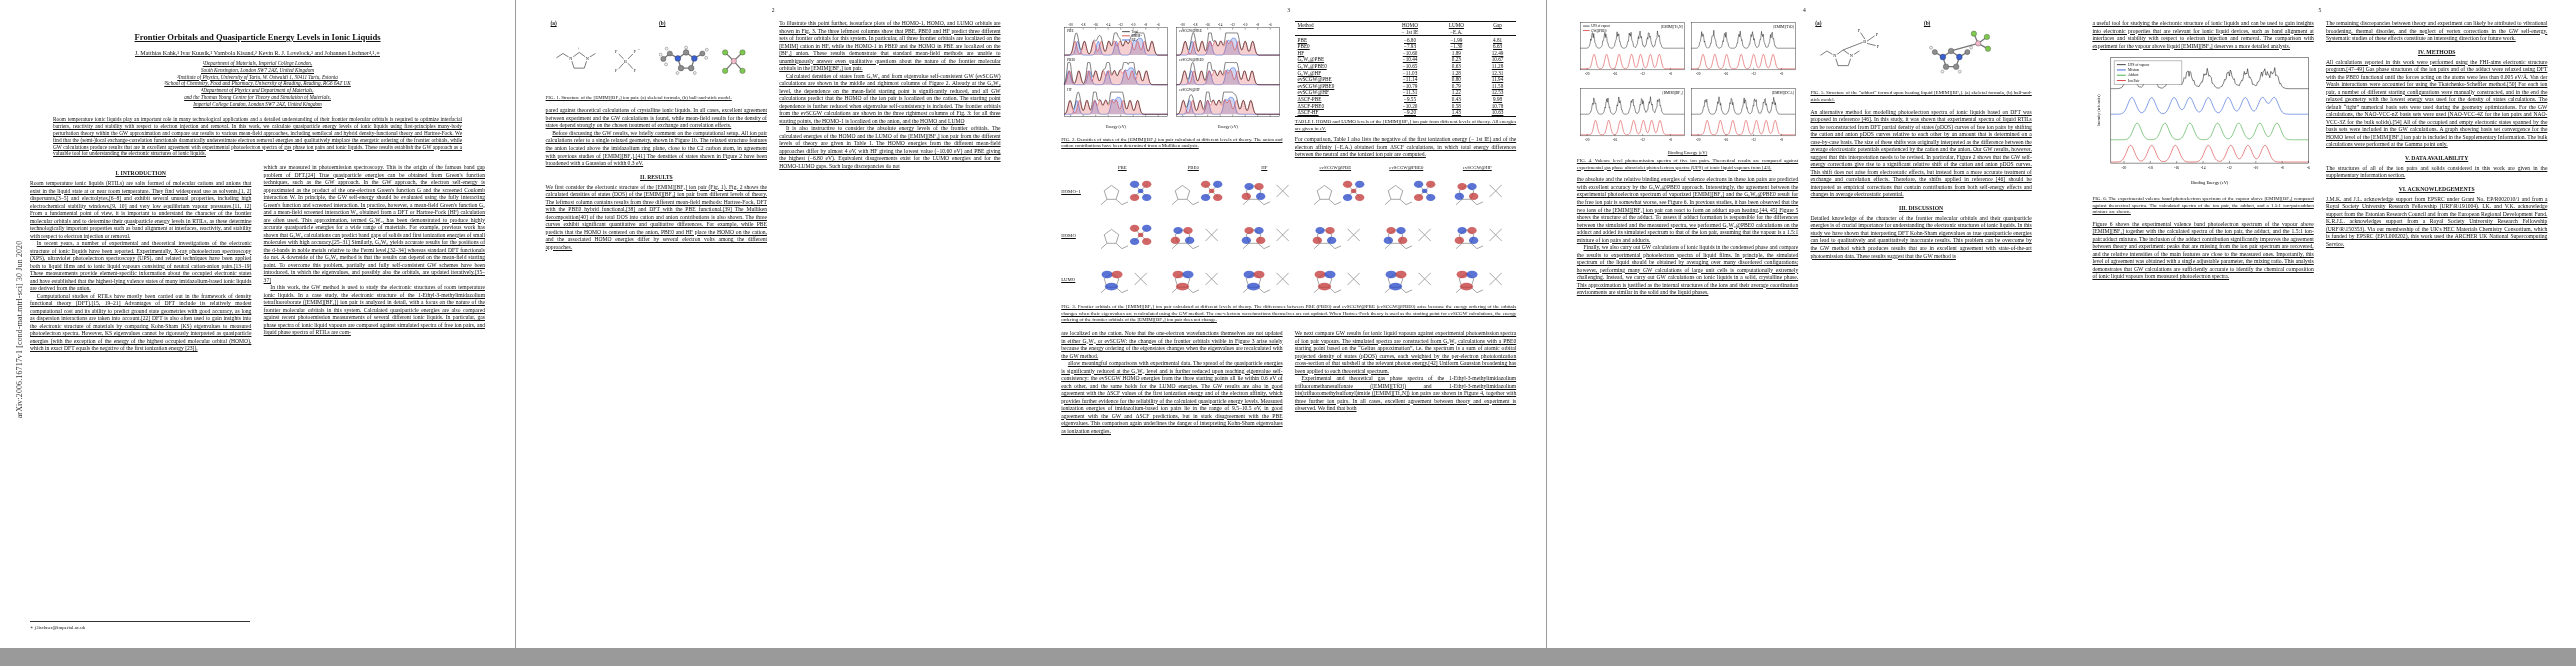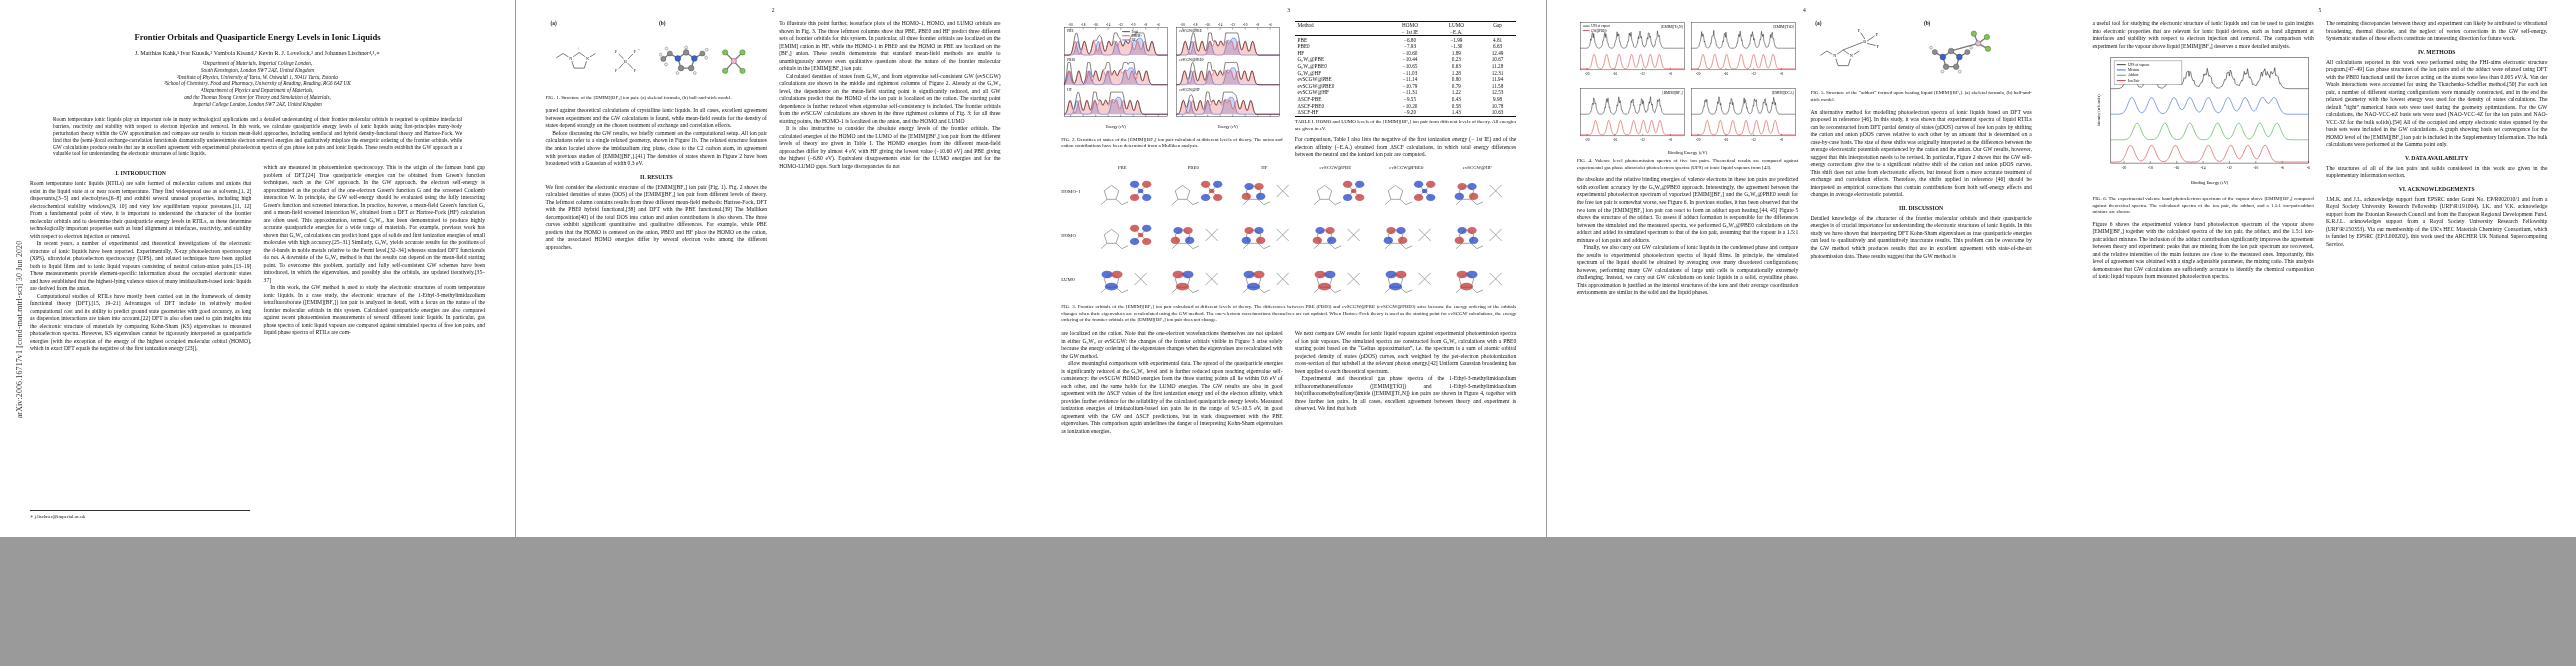--- a/index.html
+++ b/index.html
@@ -1,18 +1,18 @@
 <!DOCTYPE html>
 <html lang="en" style="font-size:9px"><head>
 <meta charset="utf-8">
 <style>
   html,body{margin:0;padding:0;}
   body{width:2576px;height:667px;background:#a8a8a8;font-family:"Liberation Serif","DejaVu Serif",serif;color:#111;}
   .pages{display:flex;width:2576px;height:667px;gap:0.6px;background:#9a9a9a;}
-  .page{position:relative;width:515px;height:537px;background:#ffffff;box-sizing:border-box;padding:19px 30px 14.5px;overflow:hidden;flex:0 0 auto;}
+  .page{position:relative;width:515px;height:648px;background:#ffffff;box-sizing:border-box;padding:19px 30px 14.5px;overflow:hidden;flex:0 0 auto;text-decoration:underline;}
   .page-num{position:absolute;top:7.2px;left:0;right:0;text-align:center;font-size:5.6px;}
   .arxiv-banner{position:absolute;left:-147px;top:325px;width:333px;text-align:center;transform:rotate(-90deg);font-size:7.8px;color:#333;letter-spacing:0.2px;}
   .p1-title{margin-top:13.3px;text-align:center;font-size:8.6px;font-weight:bold;}
   .p1-authors{margin-top:7.2px;text-align:center;font-size:6px;}
   .p1-affil{margin-top:3.3px;text-align:center;font-style:italic;font-size:5.2px;line-height:1.32;}
   .abstract{margin:8.3px 23px 0 23px;font-size:5.3px;line-height:1.3;text-align:justify;}
   .twocol,.toprow{display:flex;gap:12.2px;margin-top:6.7px;}
   .col{flex:1;min-width:0;}
   .bt{font-size:5.6px;line-height:1.345;text-align:justify;margin:0;hyphens:auto;}
   .ind{text-indent:6.7px;}

